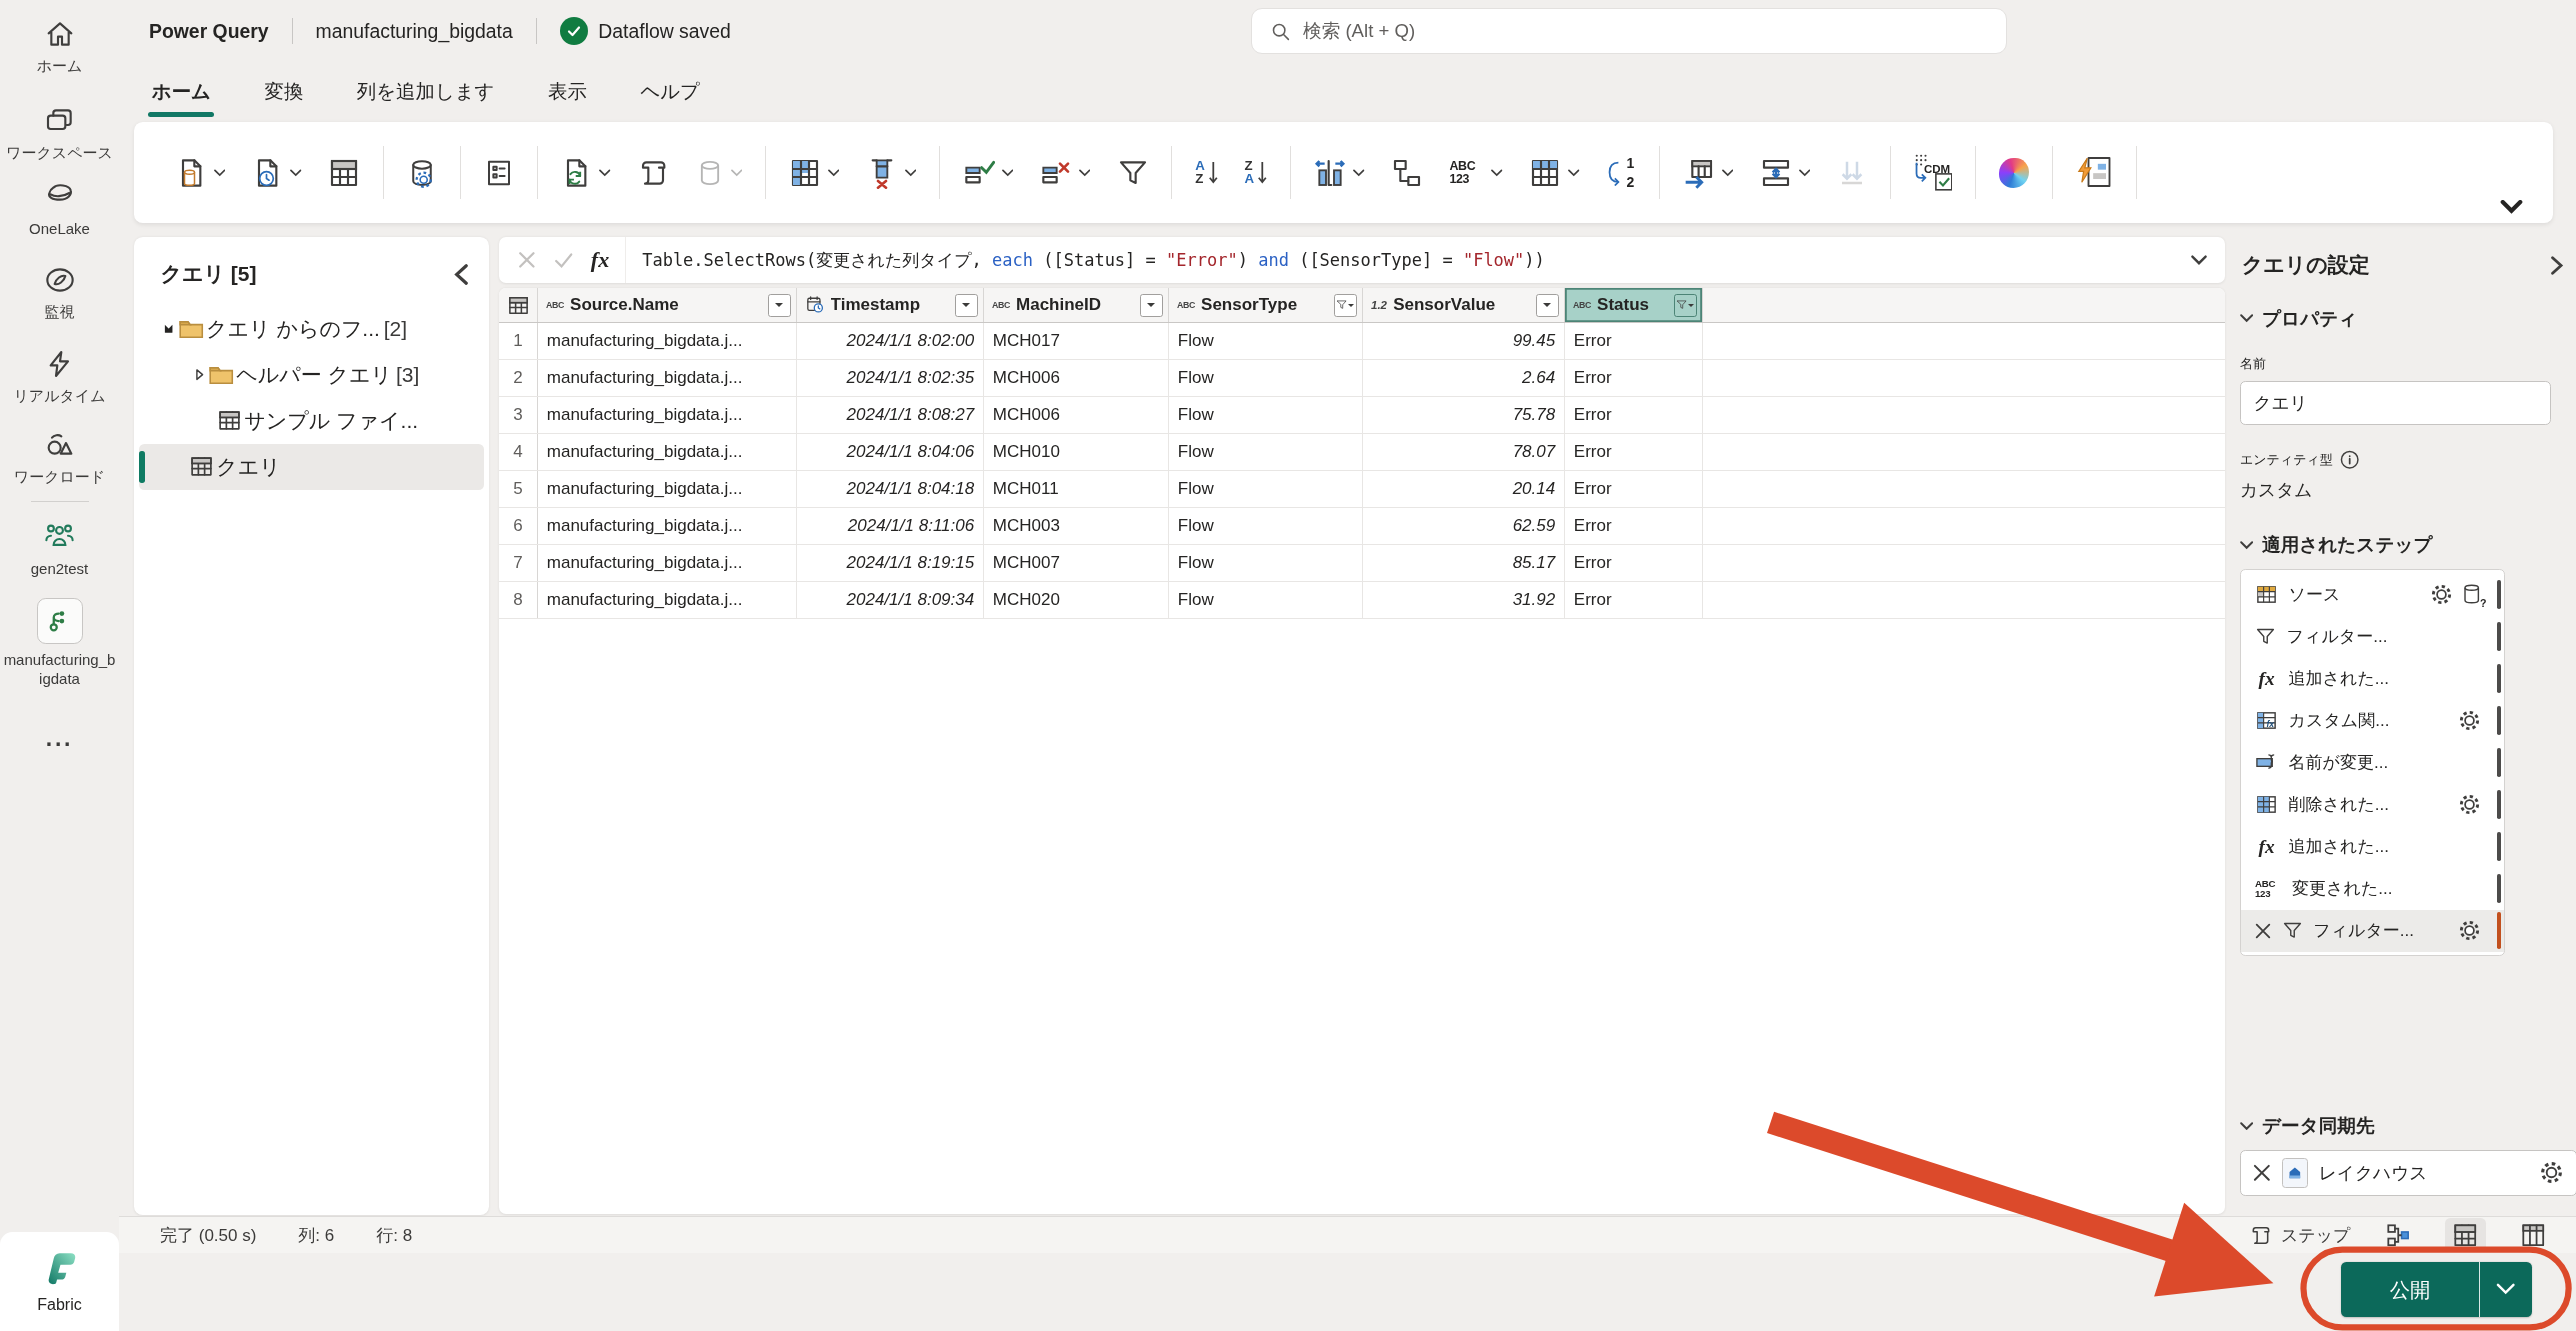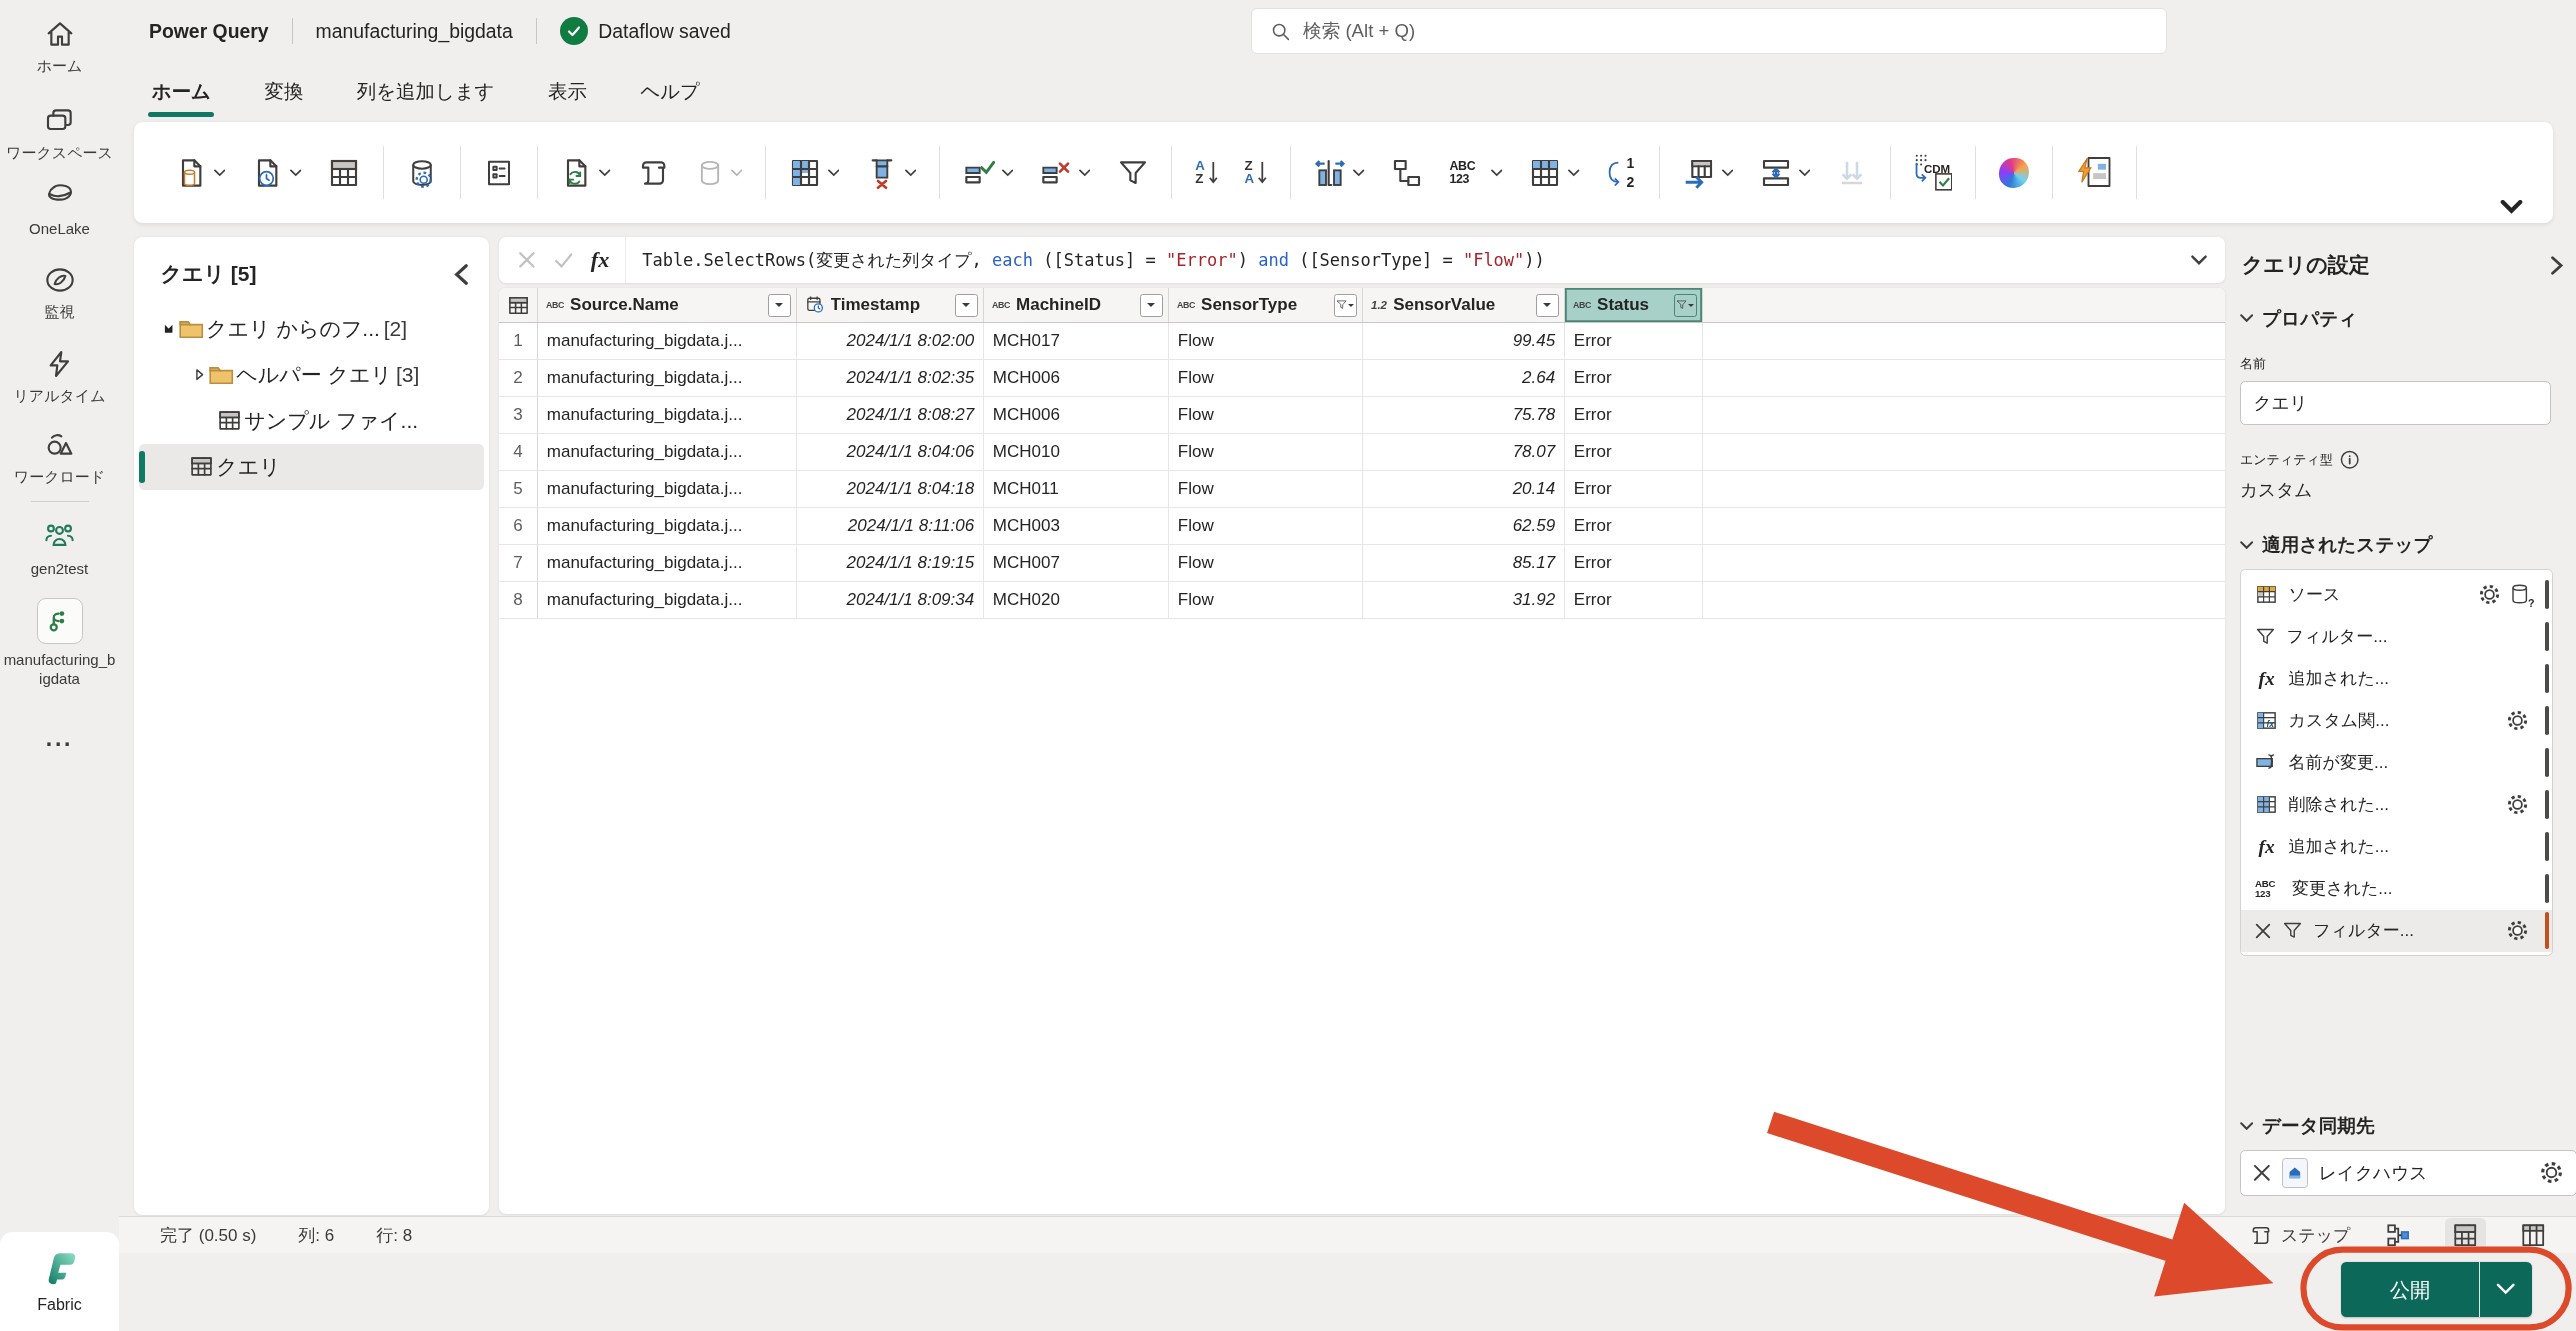--- a/index.html
+++ b/index.html
@@ -15,21 +15,21 @@
 .rail-item .lbl{word-break:break-all}
 .rail-div{width:58px;height:0.9px;background:#d2d0ce;margin:5.3px 0 19.4px}
 .tile{width:46px;height:46px;border-radius:8.8px;background:#fbfbfa;border:0.9px solid #c8c6c4;display:flex;align-items:center;justify-content:center}
 .fabric-card{position:absolute;left:0;bottom:0;width:119px;height:99px;background:#fff;border-radius:12.4px 12.4px 0 0;display:flex;flex-direction:column;align-items:center;justify-content:center;gap:7px;font-size:16px;color:#252423}
 
 
 .topbar{position:absolute;left:119px;top:0;width:2457px;height:62px;display:flex;align-items:center;font-size:19.4px;padding-left:30px}
 .tb-sep{width:0.9px;height:26.5px;background:#c8c6c4;margin:0 23px}
 .saved{display:flex;align-items:center;gap:10.6px}
 .saved-dot{width:28px;height:28px;border-radius:50%;background:#107c41;display:flex;align-items:center;justify-content:center}
-.search{position:absolute;left:1251px;top:8px;width:916px;height:46px;background:#fff;border:0.9px solid #e3e1df;border-radius:6px;display:flex;align-items:center;gap:12.4px;padding:0 17.7px}
+.search{position:absolute;left:1251px;top:8px;width:756px;height:46px;background:#fff;border:0.9px solid #e3e1df;border-radius:11px;display:flex;align-items:center;gap:12.4px;padding:0 17.7px}
 .search input{border:none;outline:none;flex:1;font-size:18.6px;font-family:inherit;color:#3b3a39;background:transparent}
 .search input::placeholder{color:#605e5c}
 
 
 .tabs{position:absolute;left:150px;top:64px;height:55px;display:flex;align-items:center;gap:50px;font-size:19.4px}
 .tab{position:relative;padding:3.5px 1.8px;cursor:pointer}
 .tab.active{font-weight:700}
 .tab.active::after{content:"";position:absolute;left:-1.8px;right:-1.8px;bottom:-8.8px;height:5.3px;border-radius:2.7px;background:#117865}
 
 
@@ -80,21 +80,21 @@
 .gc.num{justify-content:center;color:#605e5c;border-right:0.9px solid #d8d6d4;padding:0}
 .gc.rt{justify-content:flex-end;font-style:italic}
 
 
 .rpanel{position:absolute;left:2240px;top:237px;width:329px;height:978px;font-size:17.7px}
 .rtitle{display:flex;justify-content:space-between;align-items:center;font-size:21px;font-weight:700;margin:14px 5.3px 0 1.8px}
 .sect{display:flex;align-items:center;gap:8.8px;font-size:18.6px;font-weight:700;cursor:pointer}
 .lab{font-weight:400;font-size:13px}
 .nameinput{width:311px;height:44px;background:#fff;border:0.9px solid #c6c4c2;border-radius:5.3px;font-size:17.7px;font-family:inherit;padding:0 12.4px;color:#252423;outline:none}
 .entrow{display:flex;align-items:center;gap:7px}
-.steps{width:313px;background:#fff;border:0.9px solid #d4d2d0;border-radius:5.3px;margin-top:10.6px;padding:3.5px 0}
+.steps{width:265px;background:#fff;border:0.9px solid #d4d2d0;border-radius:5.3px;margin-top:10.6px;padding:3.5px 0}
 .step{height:42px;display:flex;align-items:center;gap:10.6px;padding:0 14px 0 14px;position:relative;font-size:17px;cursor:pointer}
 .step .sbar{position:absolute;right:2.7px;top:6.2px;bottom:6.2px;width:4.4px;border-radius:1.8px;background:#4c4b4a}
 .step.sel{background:#ecebe9}
 .step.sel .sbar{background:#c2501e;top:2.7px;bottom:2.7px}
 .step .tail{margin-left:auto;display:flex;align-items:center;gap:8.8px;padding-right:8.8px}
 .stepfx{font-family:"Liberation Serif",serif;font-style:italic;font-weight:700;font-size:19.4px;width:23px;text-align:center}
 .abc123{display:flex;flex-direction:column;font-size:9.7px;font-weight:700;line-height:1;width:26.5px;letter-spacing:-0.3px}
 .destbox{width:337px;height:46px;background:#fff;border:0.9px solid #c6c4c2;border-radius:5.3px;margin-top:10.6px;display:flex;align-items:center;gap:10.6px;padding:0 12.4px}
 .lakeico{width:26.5px;height:30px;border:0.9px solid #c3c1bf;border-radius:3.5px;background:#f3f6fb;display:flex;align-items:center;justify-content:center}
 

